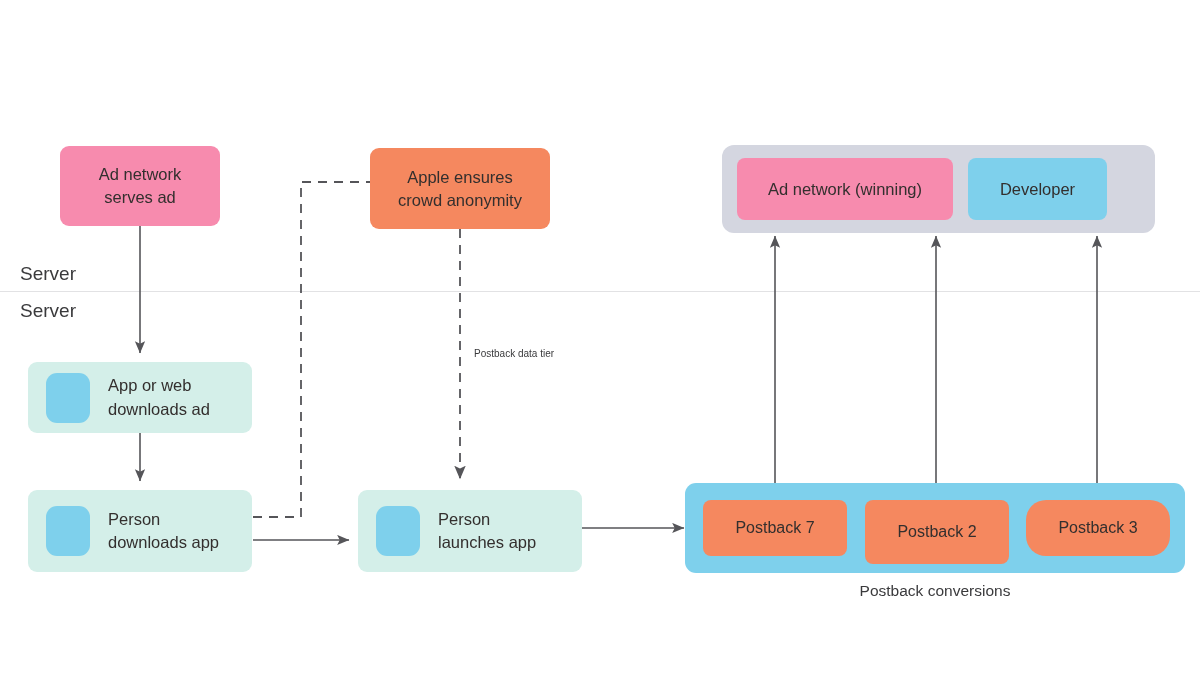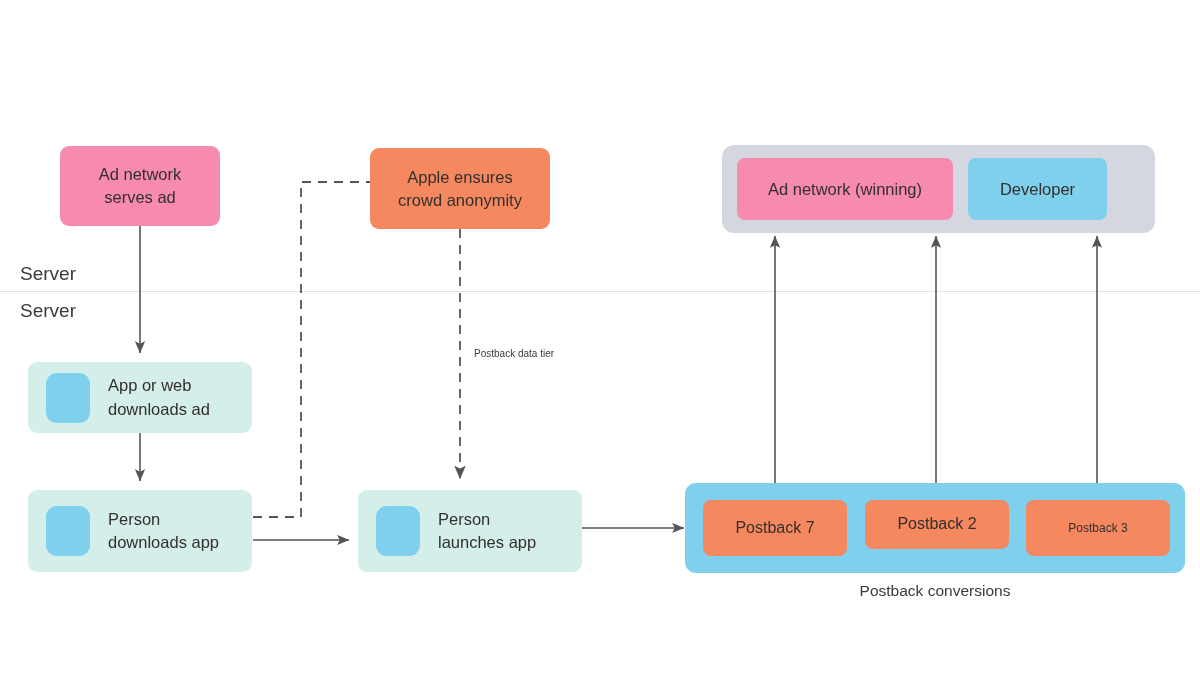--- a/index.html
+++ b/index.html
@@ -169,19 +169,19 @@
   <div class="devrow" style="left:358px;top:490px;width:224px;height:82px;">
     <div class="swatch"></div>
     <div class="lbl">Person
 launches app</div>
   </div>
 
   <div class="free-label" style="left:474px;top:348px;">Postback data tier</div>
 
   <div class="bluewrap" style="position:absolute;left:685px;top:483px;width:500px;height:90px;">
     <div class="node orange" style="left:18px;top:17px;width:144px;height:56px;border-radius:8px;font-size:16px;">Postback 7</div>
-    <div class="node orange" style="left:180px;top:17px;width:144px;height:49px;border-radius:8px;font-size:16px;">Postback 2</div>
-    <div class="node orange" style="left:341px;top:17px;width:144px;height:56px;border-radius:8px;font-size:12px;">Postback 3</div>
+    <div class="node orange" style="left:180px;top:17px;width:144px;height:64px;border-radius:8px;font-size:16px;">Postback 2</div>
+    <div class="node orange" style="left:341px;top:17px;width:144px;height:56px;border-radius:20px;font-size:16px;">Postback 3</div>
   </div>
 
   <div class="caption" style="left:685px;top:582px;width:500px;">Postback conversions</div>
 
 </div>
 
 </body></html>

